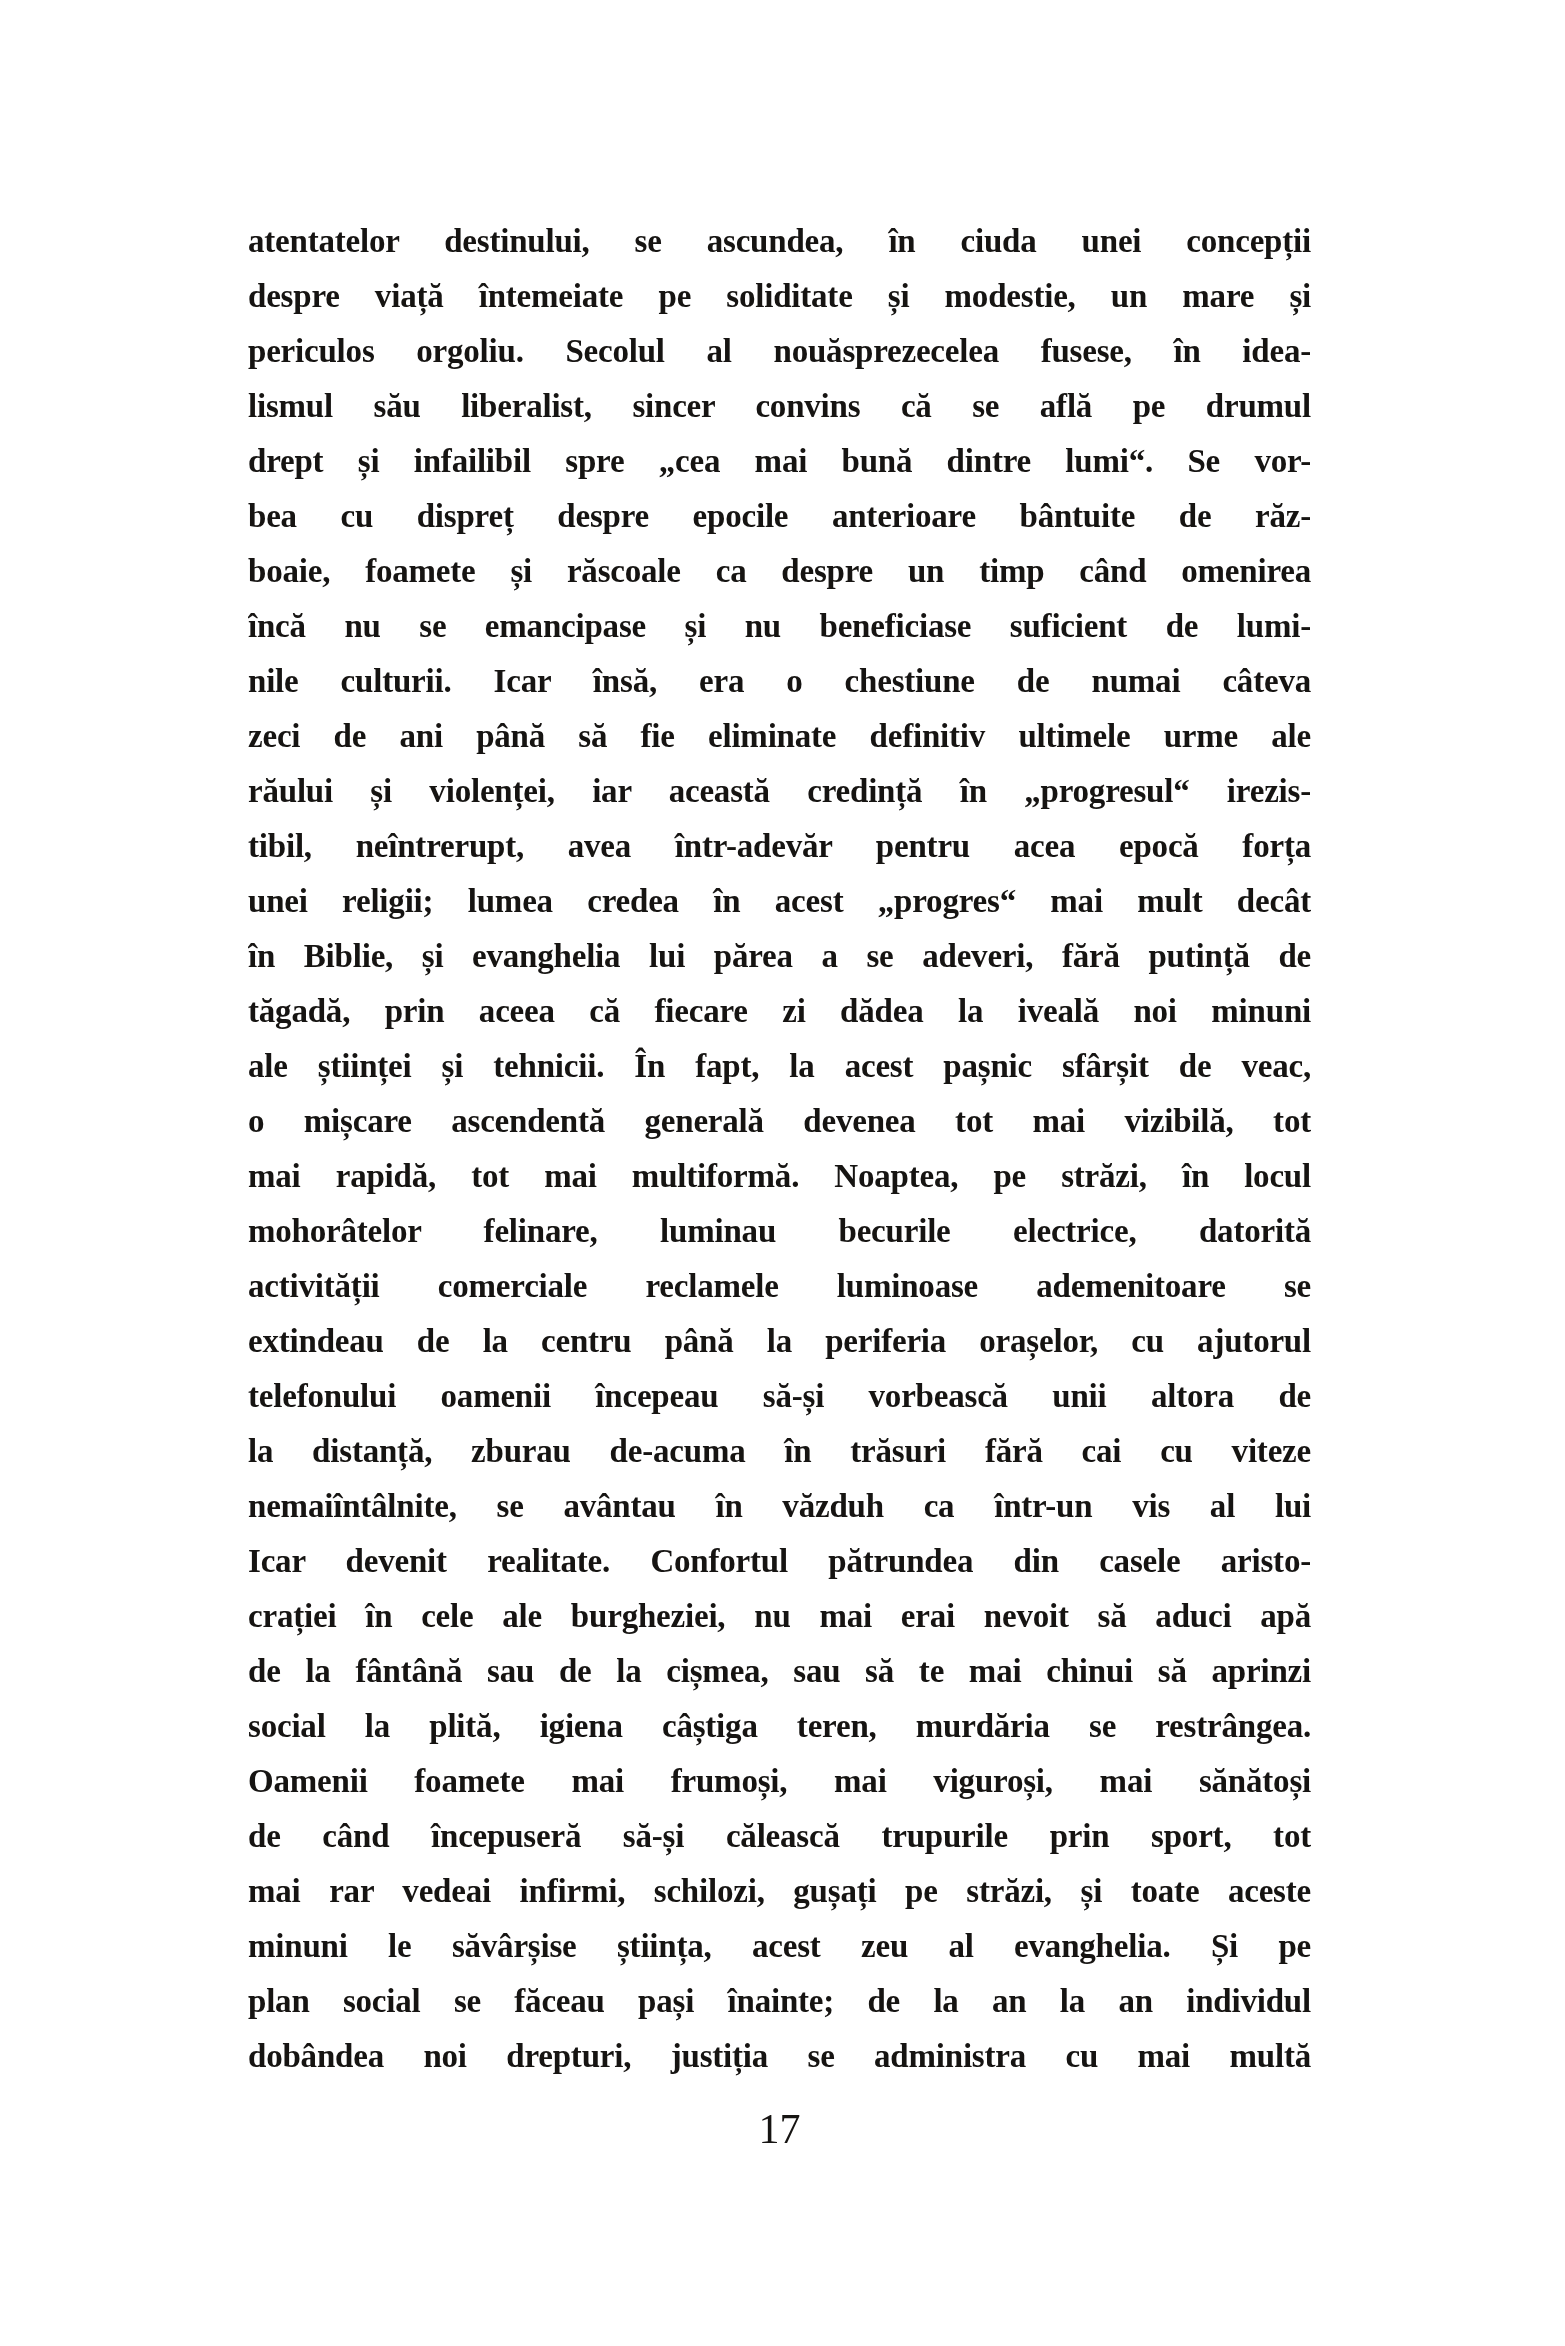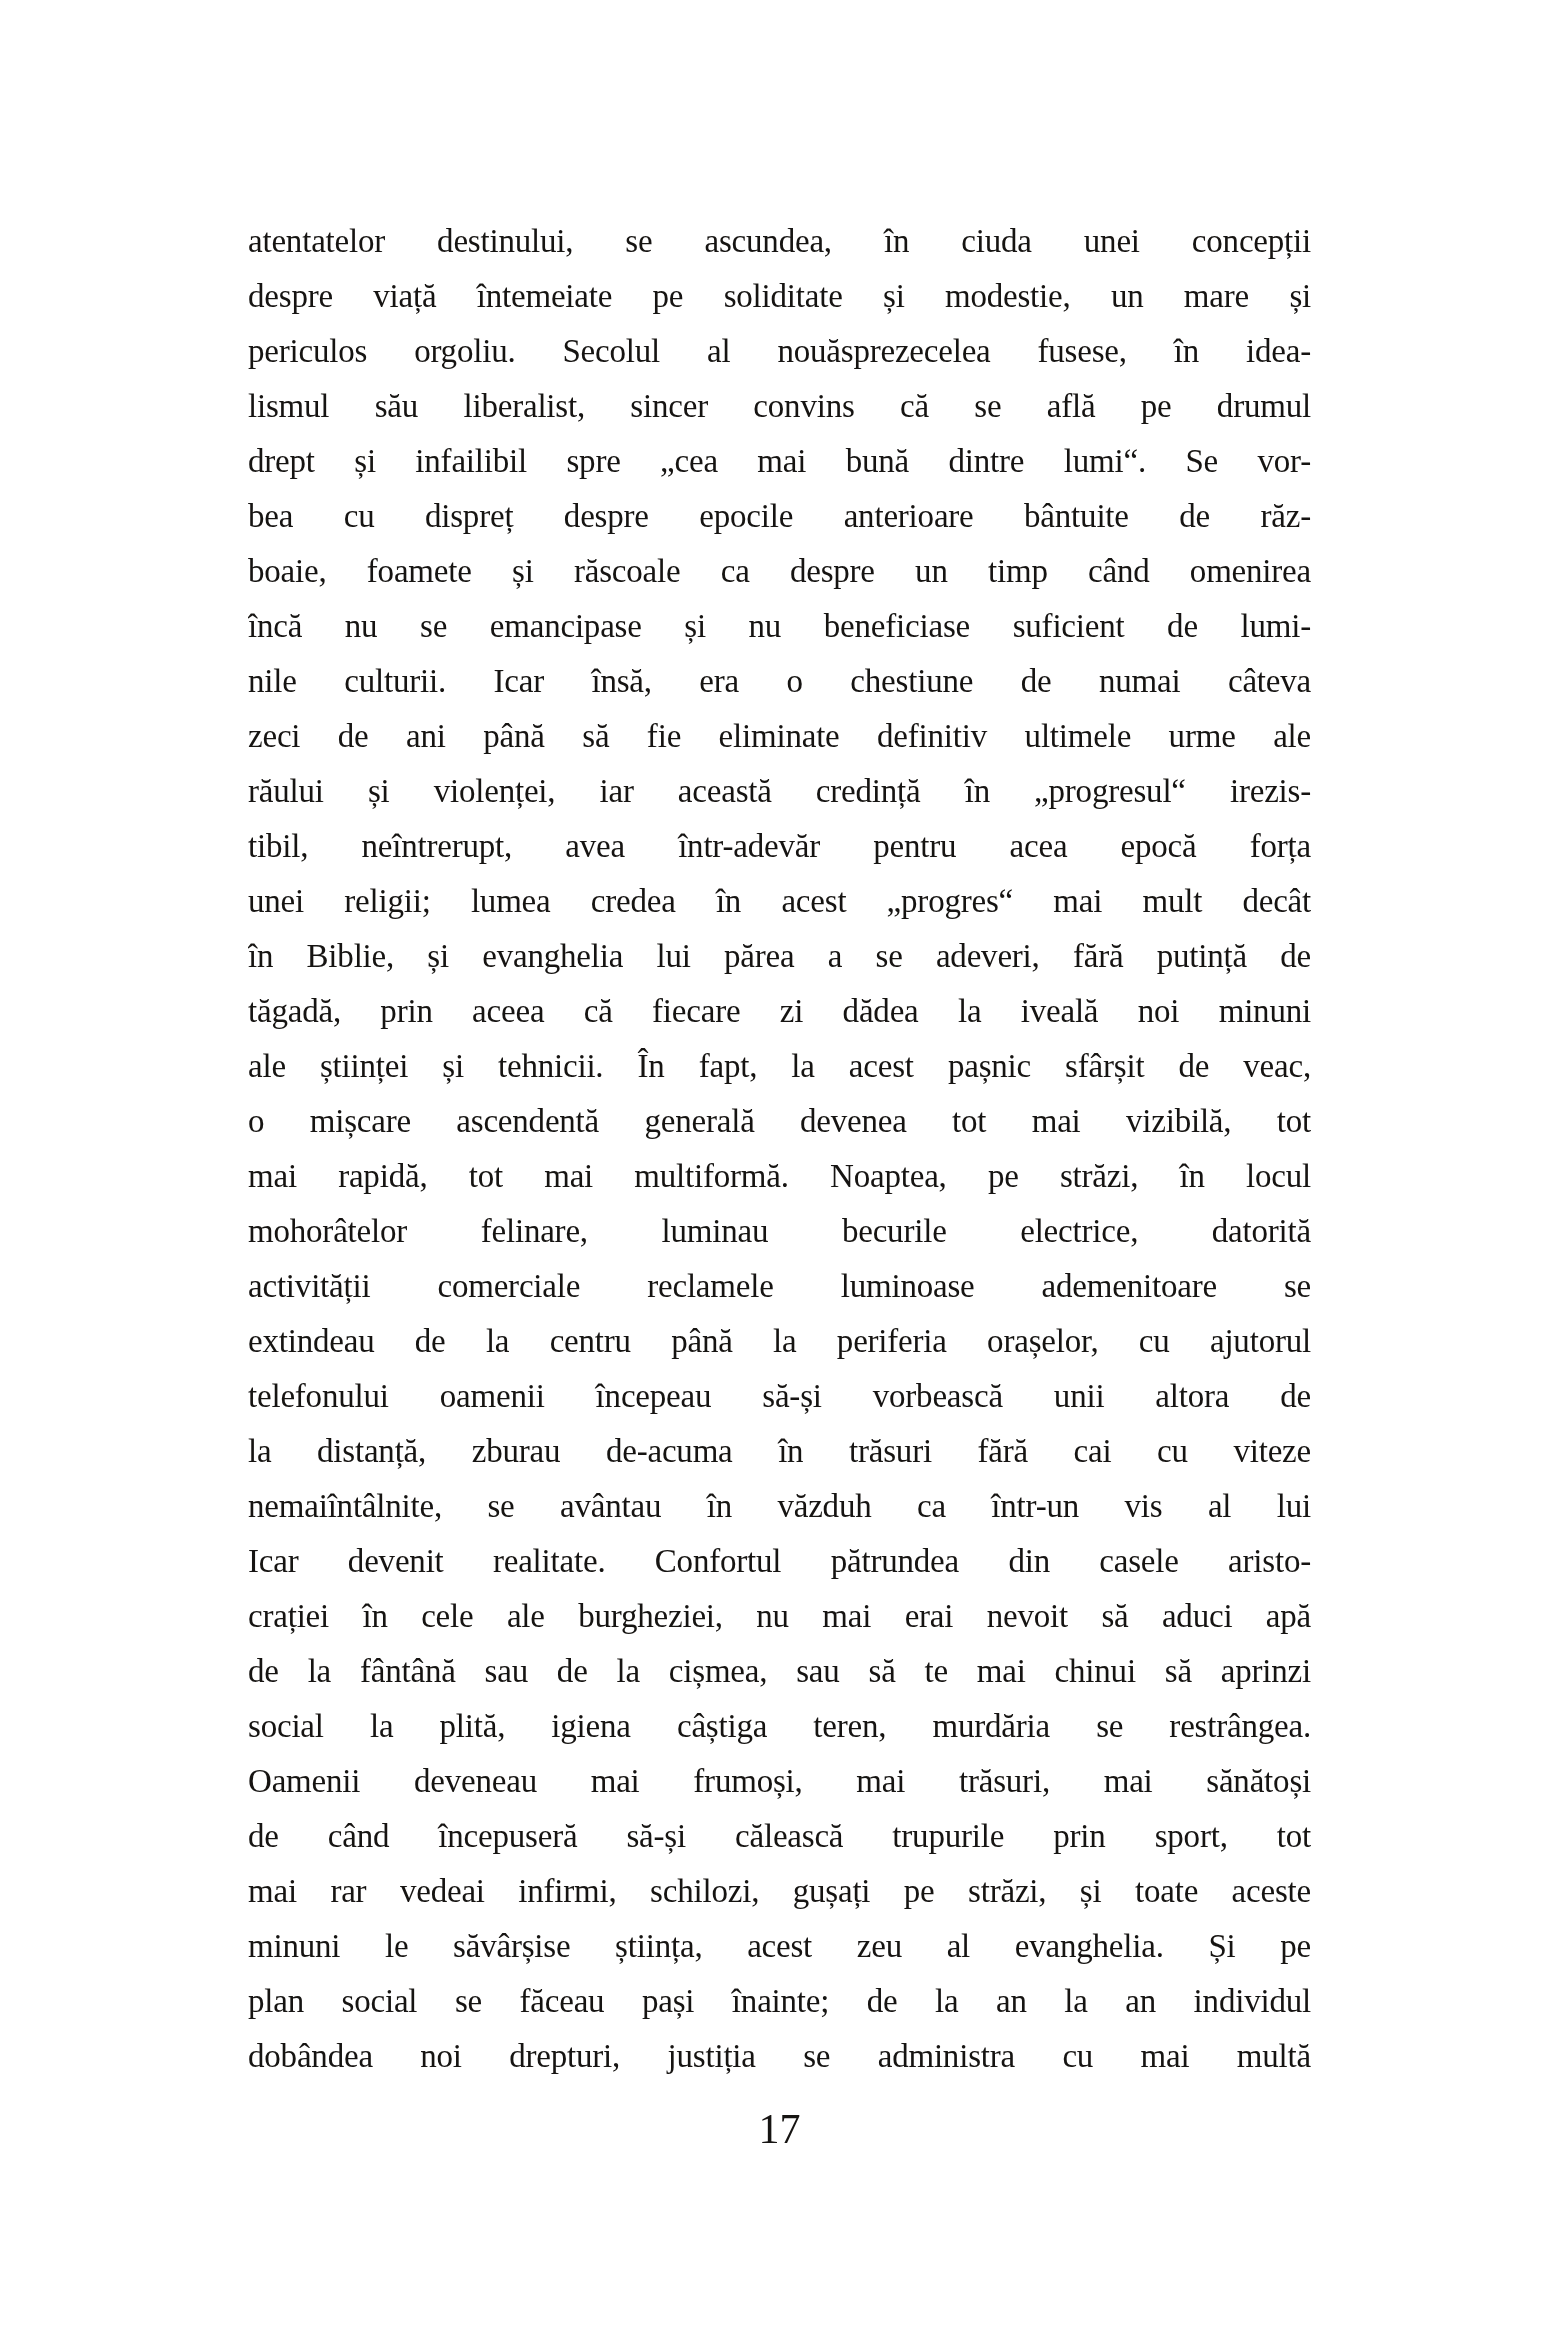--- a/index.html
+++ b/index.html
@@ -27,20 +27,21 @@
     font-size: 33px;
     letter-spacing: -0.2px;
   }
   .text-line {
     height: 55px;
     line-height: 55px;
     text-align: justify;
     text-align-last: justify;
     overflow: hidden;
     white-space: normal;
+    font-weight: bold;
   }
   .page-number {
     position: absolute;
     left: 248px;
     top: 2108px;
     width: 1063px;
     text-align: center;
     color: #161412;
     font-size: 42px;
     line-height: 42px;
@@ -72,21 +73,21 @@
       <div class="text-line">mohorâtelor felinare, luminau becurile electrice, datorită</div>
       <div class="text-line">activității comerciale reclamele luminoase ademenitoare se</div>
       <div class="text-line">extindeau de la centru până la periferia orașelor, cu ajutorul</div>
       <div class="text-line">telefonului oamenii începeau să-și vorbească unii altora de</div>
       <div class="text-line">la distanță, zburau de-acuma în trăsuri fără cai cu viteze</div>
       <div class="text-line">nemaiîntâlnite, se avântau în văzduh ca într-un vis al lui</div>
       <div class="text-line">Icar devenit realitate. Confortul pătrundea din casele aristo-</div>
       <div class="text-line">crației în cele ale burgheziei, nu mai erai nevoit să aduci apă</div>
       <div class="text-line">de la fântână sau de la cișmea, sau să te mai chinui să aprinzi</div>
       <div class="text-line">social la plită, igiena câștiga teren, murdăria se restrângea.</div>
-      <div class="text-line">Oamenii deveneau mai frumoși, mai trăsuri, mai sănătoși</div>
+      <div class="text-line">Oamenii foamete mai frumoși, mai viguroși, mai sănătoși</div>
       <div class="text-line">de când începuseră să-și călească trupurile prin sport, tot</div>
       <div class="text-line">mai rar vedeai infirmi, schilozi, gușați pe străzi, și toate aceste</div>
       <div class="text-line">minuni le săvârșise știința, acest zeu al evanghelia. Și pe</div>
       <div class="text-line">plan social se făceau pași înainte; de la an la an individul</div>
       <div class="text-line">dobândea noi drepturi, justiția se administra cu mai multă</div>
     </div>
   <div class="page-number">17</div>
 </div>
 
 

